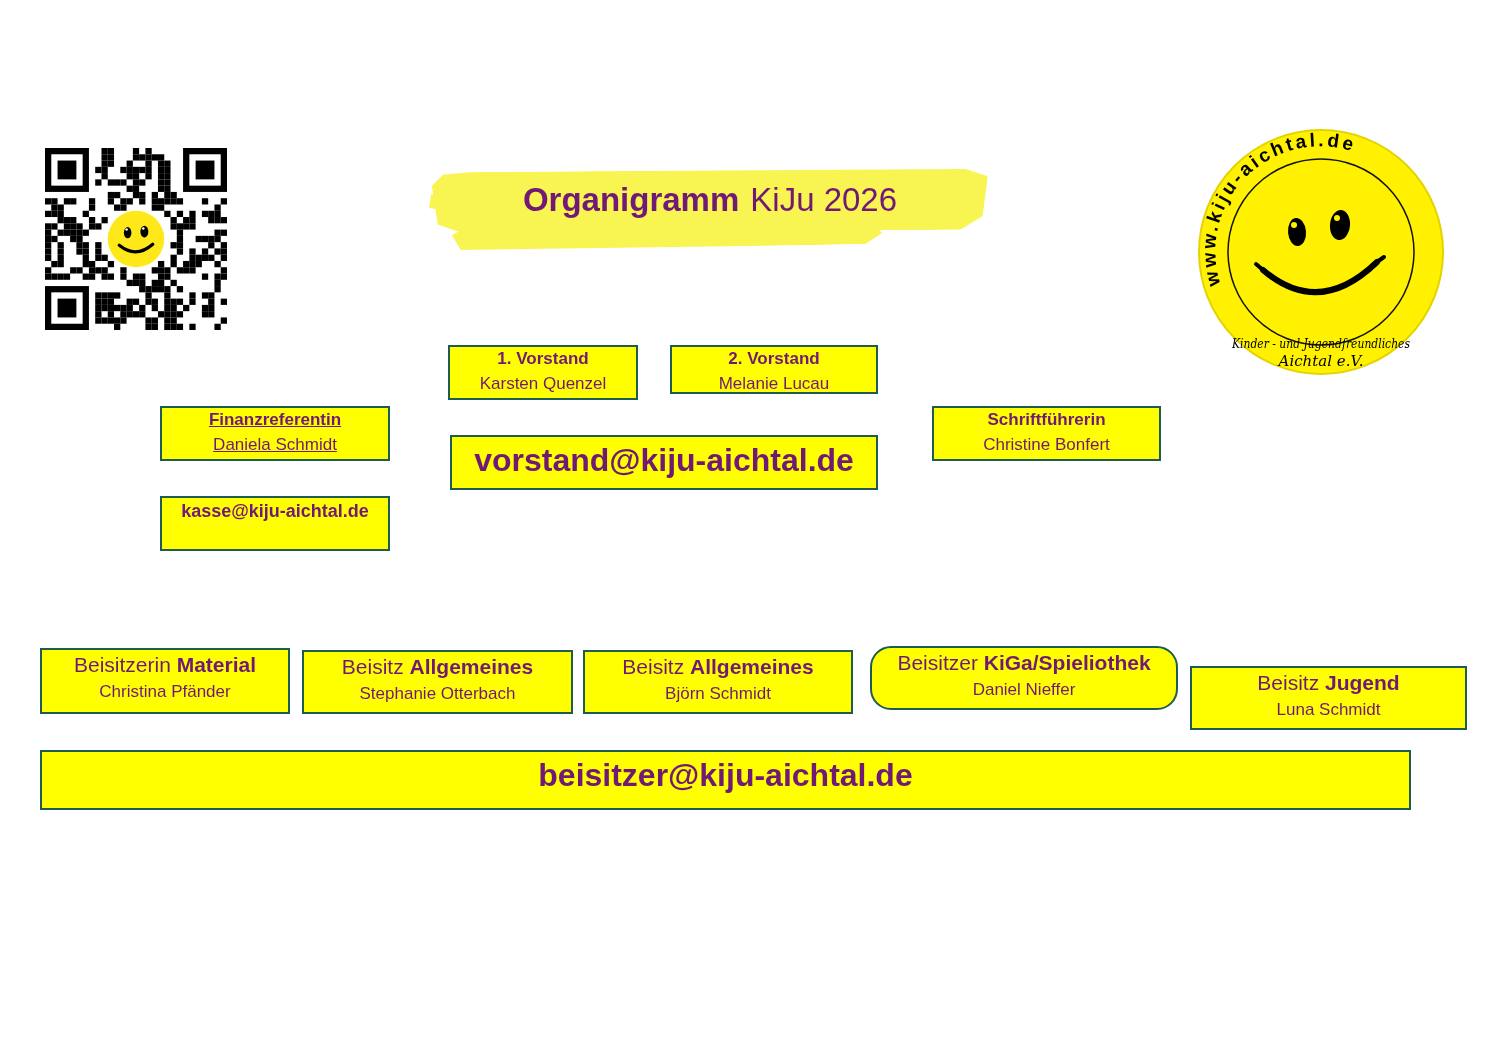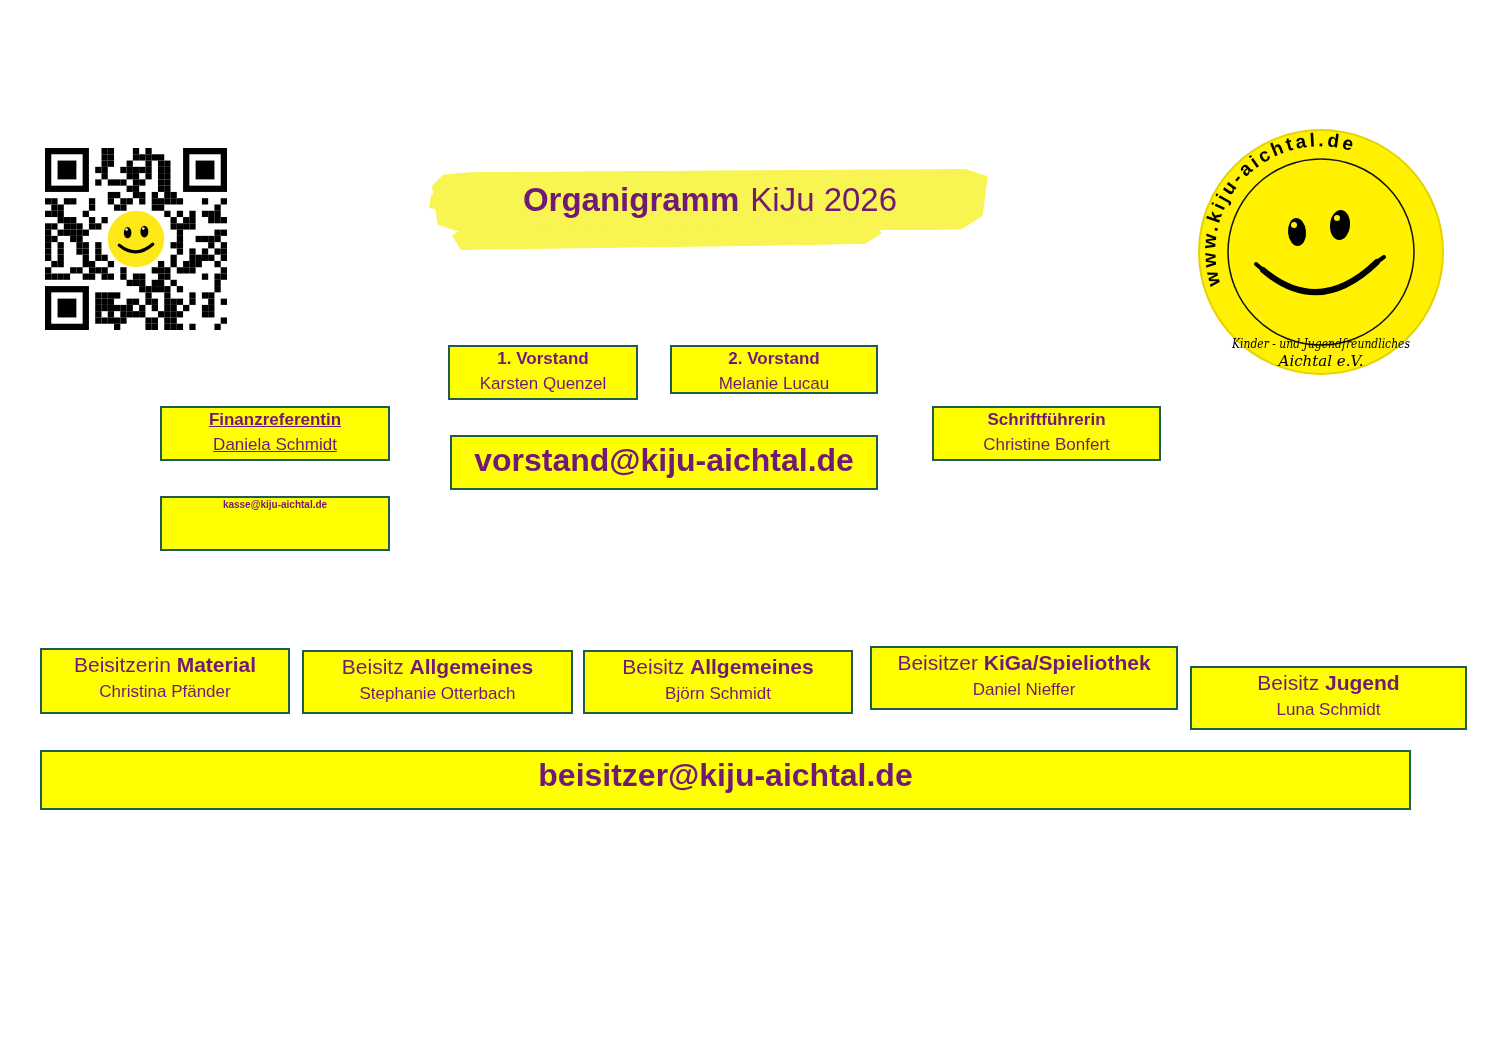--- a/index.html
+++ b/index.html
@@ -9,21 +9,21 @@
   }
   .box{
     position:absolute;background:#FFFF00;border:2px solid #1E5C50;box-sizing:border-box;
     display:flex;flex-direction:column;align-items:center;justify-content:flex-start;
     text-align:center;line-height:1.45;
   }
   .box .t{font-weight:bold;font-size:17px;}
   .box .n{font-size:17px;}
   .box .role{font-size:21px;}
   .box .role b{font-weight:bold;}
-  .email-sm{font-weight:bold;font-size:10px;}
+  .email-sm{font-weight:bold;font-size:18px;}
   .email-lg{font-weight:bold;font-size:32px;}
   
   .hl1{
     position:absolute;left:432px;top:170px;width:556px;height:62px;background:#F8F452;
     transform:rotate(-0.5deg);
     clip-path:polygon(0% 22%,2% 4%,7% 0%,96% 2%,100% 14%,99% 78%,95% 100%,5% 97%,1% 84%);
   }
   .hl2{
     position:absolute;left:452px;top:224px;width:430px;height:24px;background:#F8F452;
     transform:rotate(-1.1deg);
@@ -408,21 +408,21 @@
     <span class="n">Christina Pfänder</span>
   </div>
   <div class="box" style="left:302px;top:650px;width:271px;height:64px;">
     <span class="role"><span>Beisitz </span><b>Allgemeines</b></span>
     <span class="n">Stephanie Otterbach</span>
   </div>
   <div class="box" style="left:583px;top:650px;width:270px;height:64px;">
     <span class="role"><span>Beisitz </span><b>Allgemeines</b></span>
     <span class="n">Björn Schmidt</span>
   </div>
-  <div class="box" style="left:870px;top:646px;width:308px;height:64px;">
+  <div class="box" style="left:870px;top:646px;width:308px;height:64px;border-radius:21px;">
     <span class="role"><span>Beisitzer </span><b>KiGa/Spieliothek</b></span>
     <span class="n">Daniel Nieffer</span>
   </div>
   <div class="box" style="left:1190px;top:646px;width:277px;height:64px;margin-top:20px;">
     <span class="role"><span>Beisitz </span><b>Jugend</b></span>
     <span class="n">Luna Schmidt</span>
   </div>
 
   <div class="box" style="left:40px;top:750px;width:1371px;height:60px;">
     <span class="email-lg">beisitzer@kiju-aichtal.de</span>

